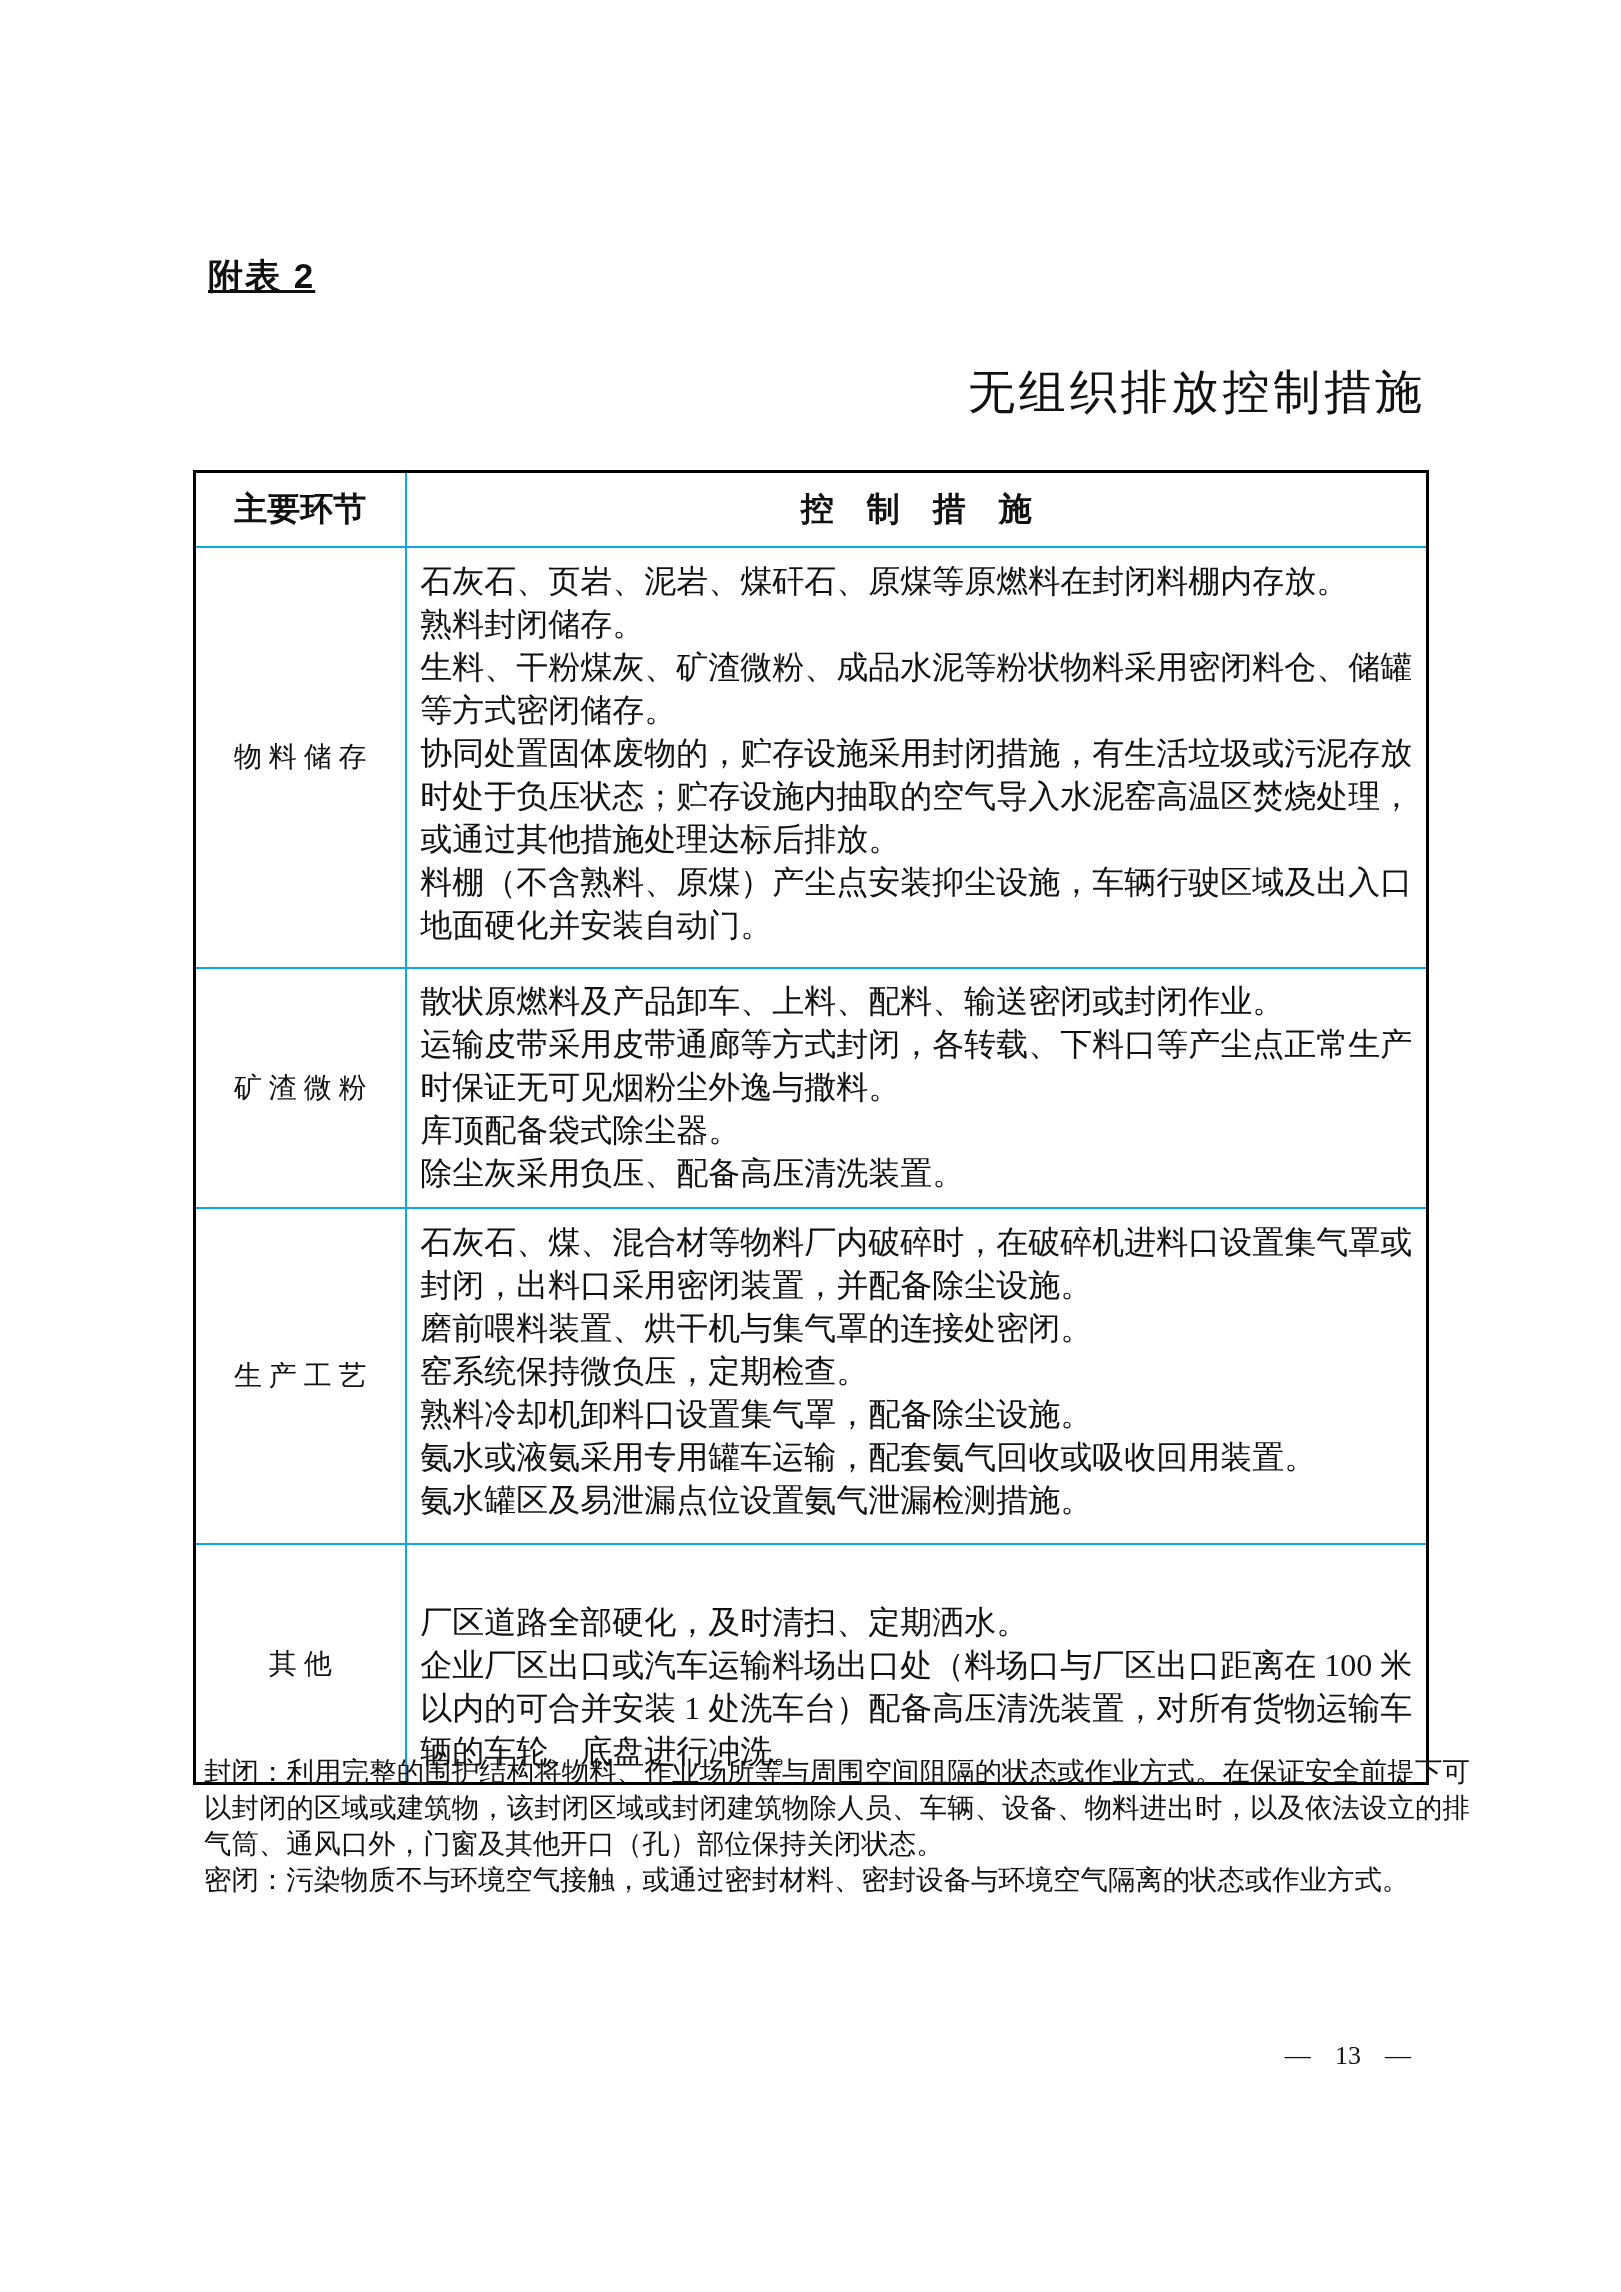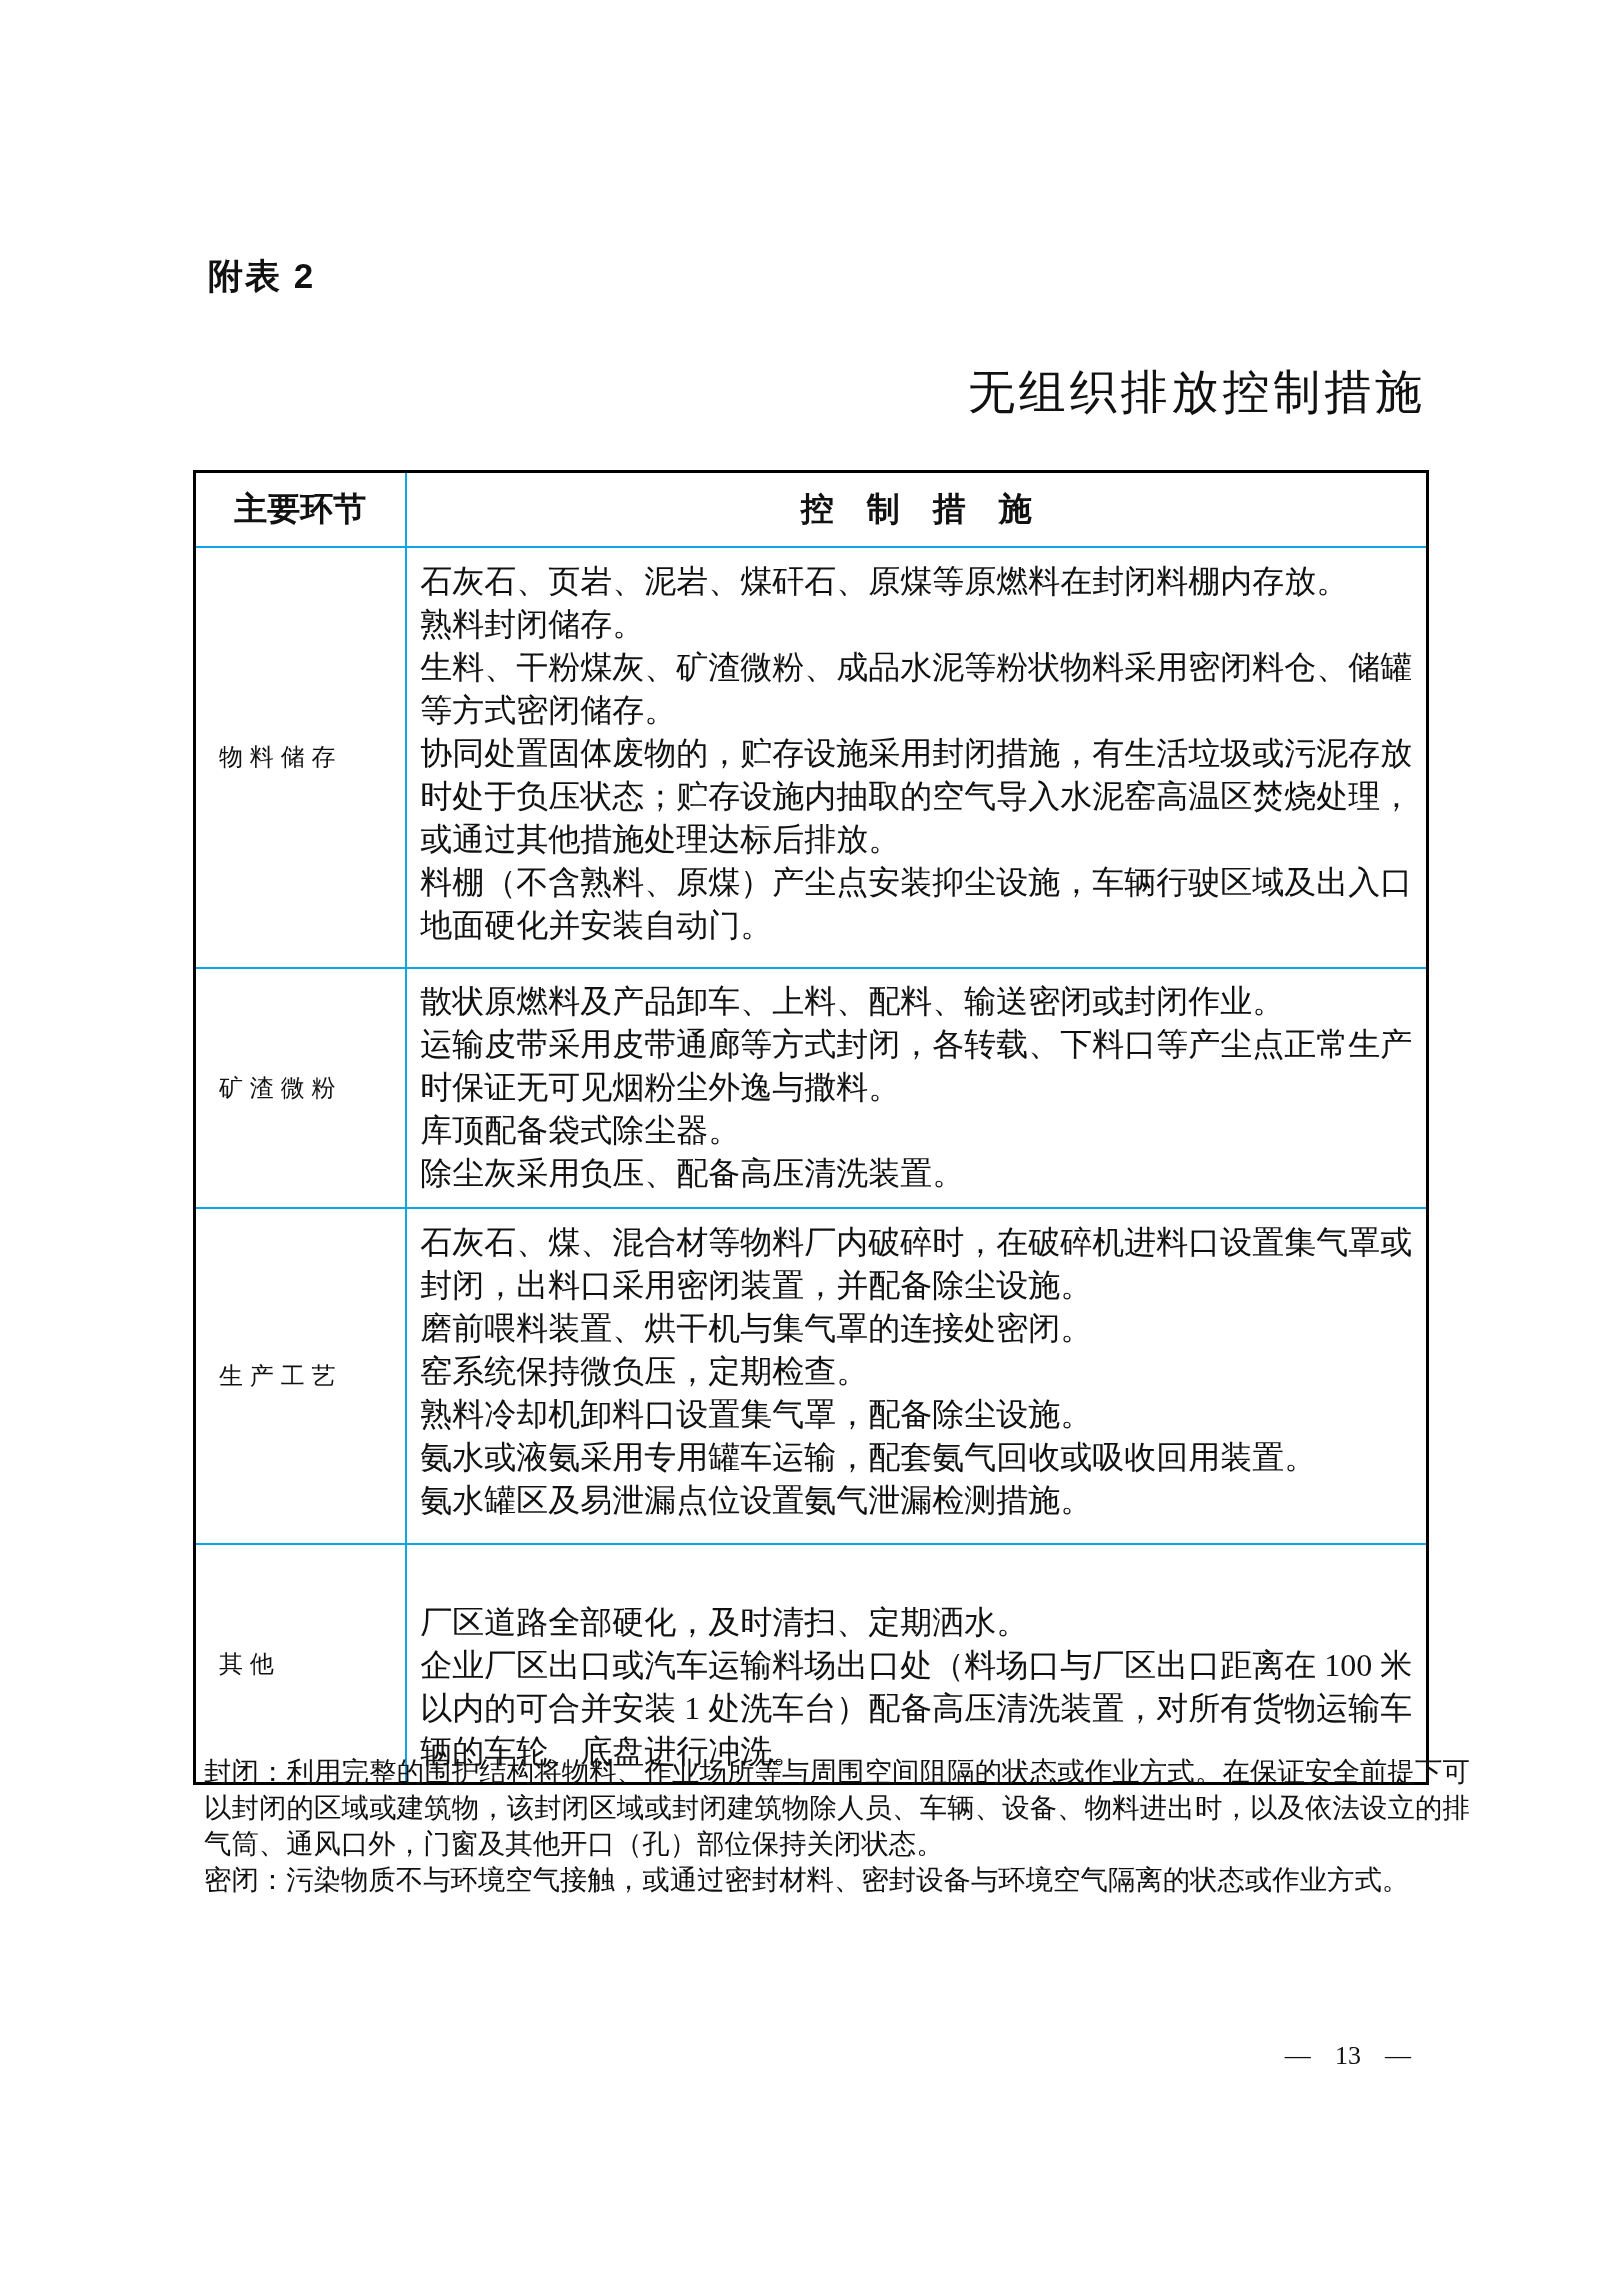--- a/index.html
+++ b/index.html
@@ -16,20 +16,21 @@
   }
   .doc-label {
     position: absolute;
     left: 208px;
     top: 253px;
     font-family: "Liberation Sans", sans-serif;
     font-weight: bold;
     font-size: 35px;
     letter-spacing: 2px;
     white-space: nowrap;
+    text-decoration: underline;
   }
   .doc-title {
     position: absolute;
     left: 193px;
     top: 361px;
     width: 1233px;
     margin: 0;
     text-align: right;
     font-family: "Liberation Sans", sans-serif;
     font-weight: normal;
@@ -56,22 +57,23 @@
     height: 73px;
     vertical-align: middle;
     text-align: center;
     padding: 0;
   }
   th.col-measures-h {
     letter-spacing: 33px;
     text-indent: 33px;
   }
   td.stage-cell {
+    text-align: center;
     vertical-align: middle;
-    font-size: 24px;
+    font-size: 28px;
     letter-spacing: 6.9px;
     text-indent: 6.9px;
     padding: 16px;
   }
   td.measures-cell {
     vertical-align: top;
     padding: 11.8px 9.8px 11.8px 13.7px;
     font-size: 32px;
     line-height: 43px;
   }

